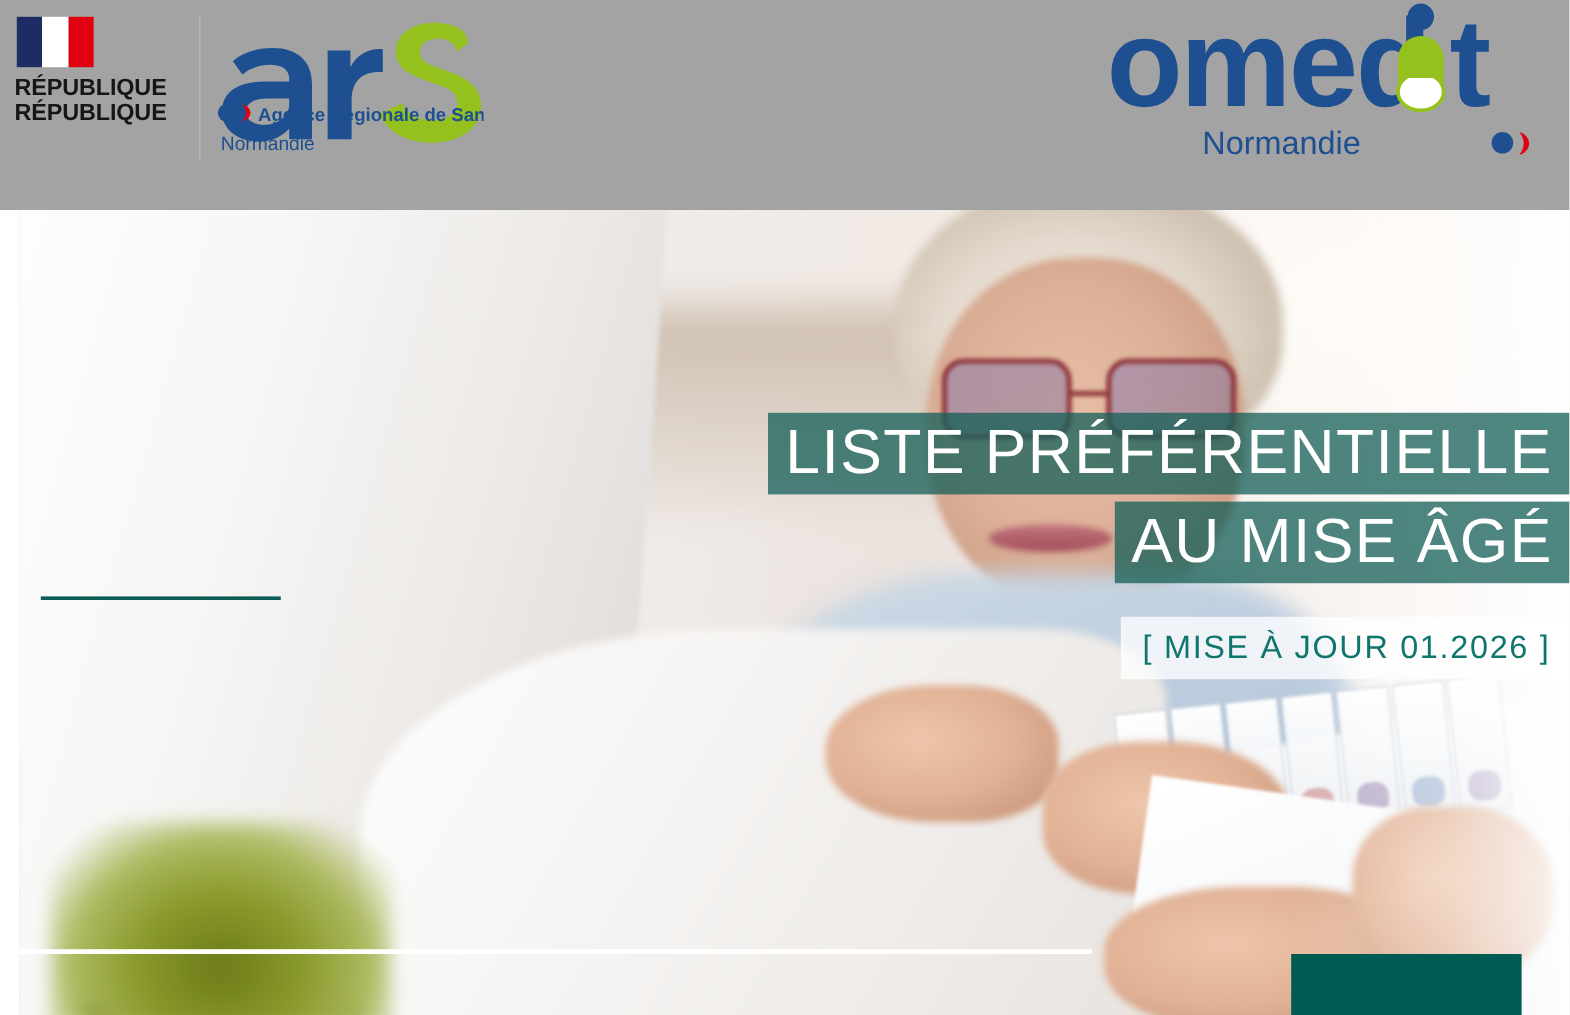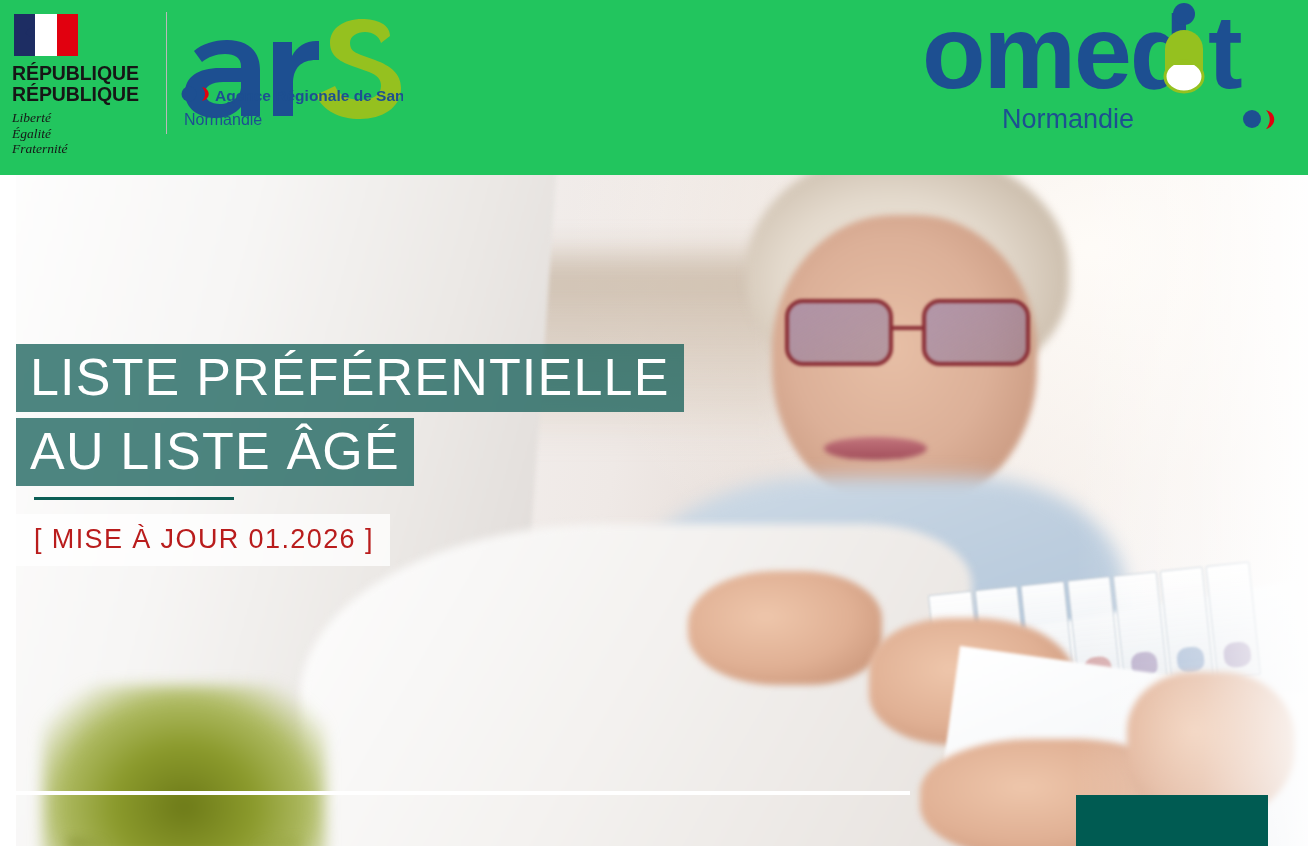--- a/index.html
+++ b/index.html
@@ -17,21 +17,21 @@
     width: 1308px;
     height: 846px;
     background: #ffffff;
   }
 
   
   .header {
     position: absolute;
     left: 0; top: 0;
     width: 1308px; height: 175px;
-    background: #22c55e;
+    background: #a3a3a3;
   }
 
   
   .rf-block {
     position: absolute;
     left: 10px; top: 14px;
     width: 150px;
   }
   .rf-flag {
     width: 64px; height: 42px;
@@ -259,20 +259,21 @@
     position: absolute; right: 0; top: 0;
     width: 18%; height: 100%;
     background: linear-gradient(270deg, rgba(255,255,255,0.92) 0%, rgba(255,255,255,0.35) 45%, rgba(255,255,255,0) 100%);
   }
 
   
   .title-stack {
     position: absolute;
     left: 0; top: 169px;
     width: 100%;
+    text-align: right;
   }
   .title-line {
     display: inline-block;
     background: rgba(23,96,89,0.76);
     color: #ffffff;
     font-family: "Liberation Sans", sans-serif;
     font-weight: 300;
     font-size: 52px;
     line-height: 1.08;
     letter-spacing: 1.2px;
@@ -284,21 +285,21 @@
   .title-rule {
     margin: 11px 0 0 18px;
     width: 200px; height: 3px;
     background: #0c5e55;
   }
 
   .subtitle-wrap { margin-top: 14px; }
   .subtitle {
     display: inline-block;
     background: rgba(255,255,255,0.76);
-    color: #b91c1c;
+    color: #0f766e;
     font-family: "Liberation Sans", sans-serif;
     font-weight: 300;
     font-size: 27px;
     letter-spacing: 1.4px;
     padding: 10px 16px 11px 18px;
     white-space: nowrap;
   }
 
   
   .bottom-rule {
@@ -323,25 +324,20 @@
 
     <div class="rf-block">
       <div class="rf-flag">
         <div class="band blue"></div>
         <div class="band white"></div>
         <div class="band red"></div>
       </div>
       <div class="rf-title">
         <div>RÉPUBLIQUE</div>
         <div>RÉPUBLIQUE</div>
-      </div>
-      <div class="rf-motto">
-        <div>Liberté</div>
-        <div>Égalité</div>
-        <div>Fraternité</div>
       </div>
     </div>
 
     <div class="rf-divider"></div>
 
     <div class="ars-logo">
       <svg width="225" height="122" viewBox="0 0 225 122">
 
         <path d="M212 18 C212 6 198 1 184 1 C166 1 152 10 152 25 C152 38 162 44 177 49
                  L191 54 C199 57 203 61 203 68 C203 77 194 82 183 82
@@ -421,21 +417,21 @@
       <div class="plant"></div>
       <div class="plantblades"></div>
       <div class="edgefade"></div>
     </div>
 
     <div class="title-stack">
       <div class="title-row">
         <span class="title-line">LISTE PRÉFÉRENTIELLE</span>
       </div>
       <div class="title-row">
-        <span class="title-line">AU LISTE ÂGÉ</span>
+        <span class="title-line">AU MISE ÂGÉ</span>
       </div>
 
       <div class="title-rule"></div>
 
       <div class="subtitle-wrap">
         <span class="subtitle">[ MISE À JOUR 01.2026 ]</span>
       </div>
     </div>
 
     <div class="bottom-rule"></div>

